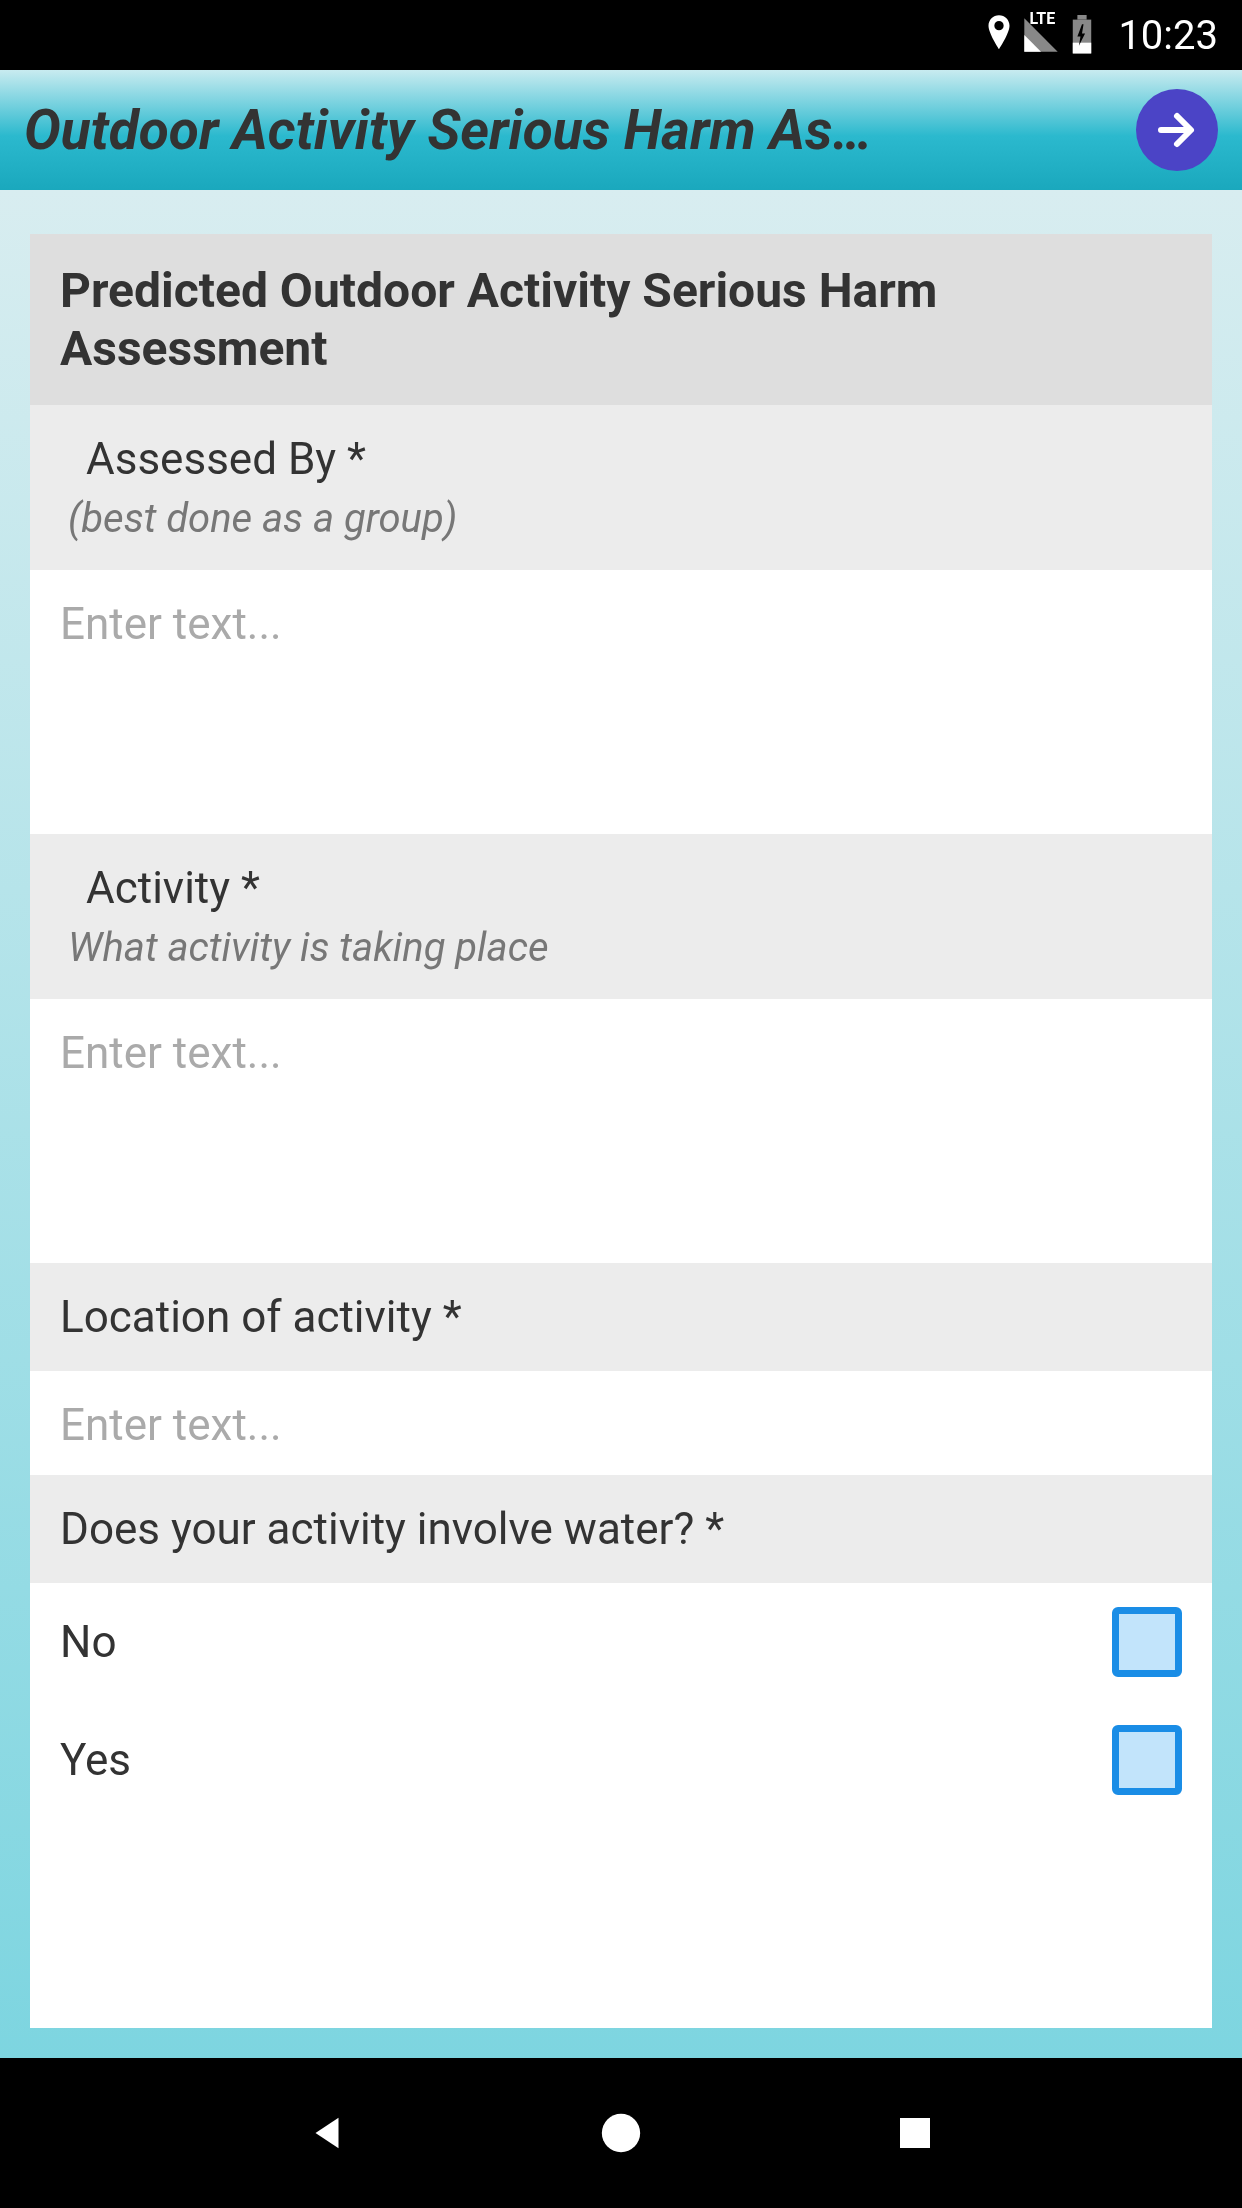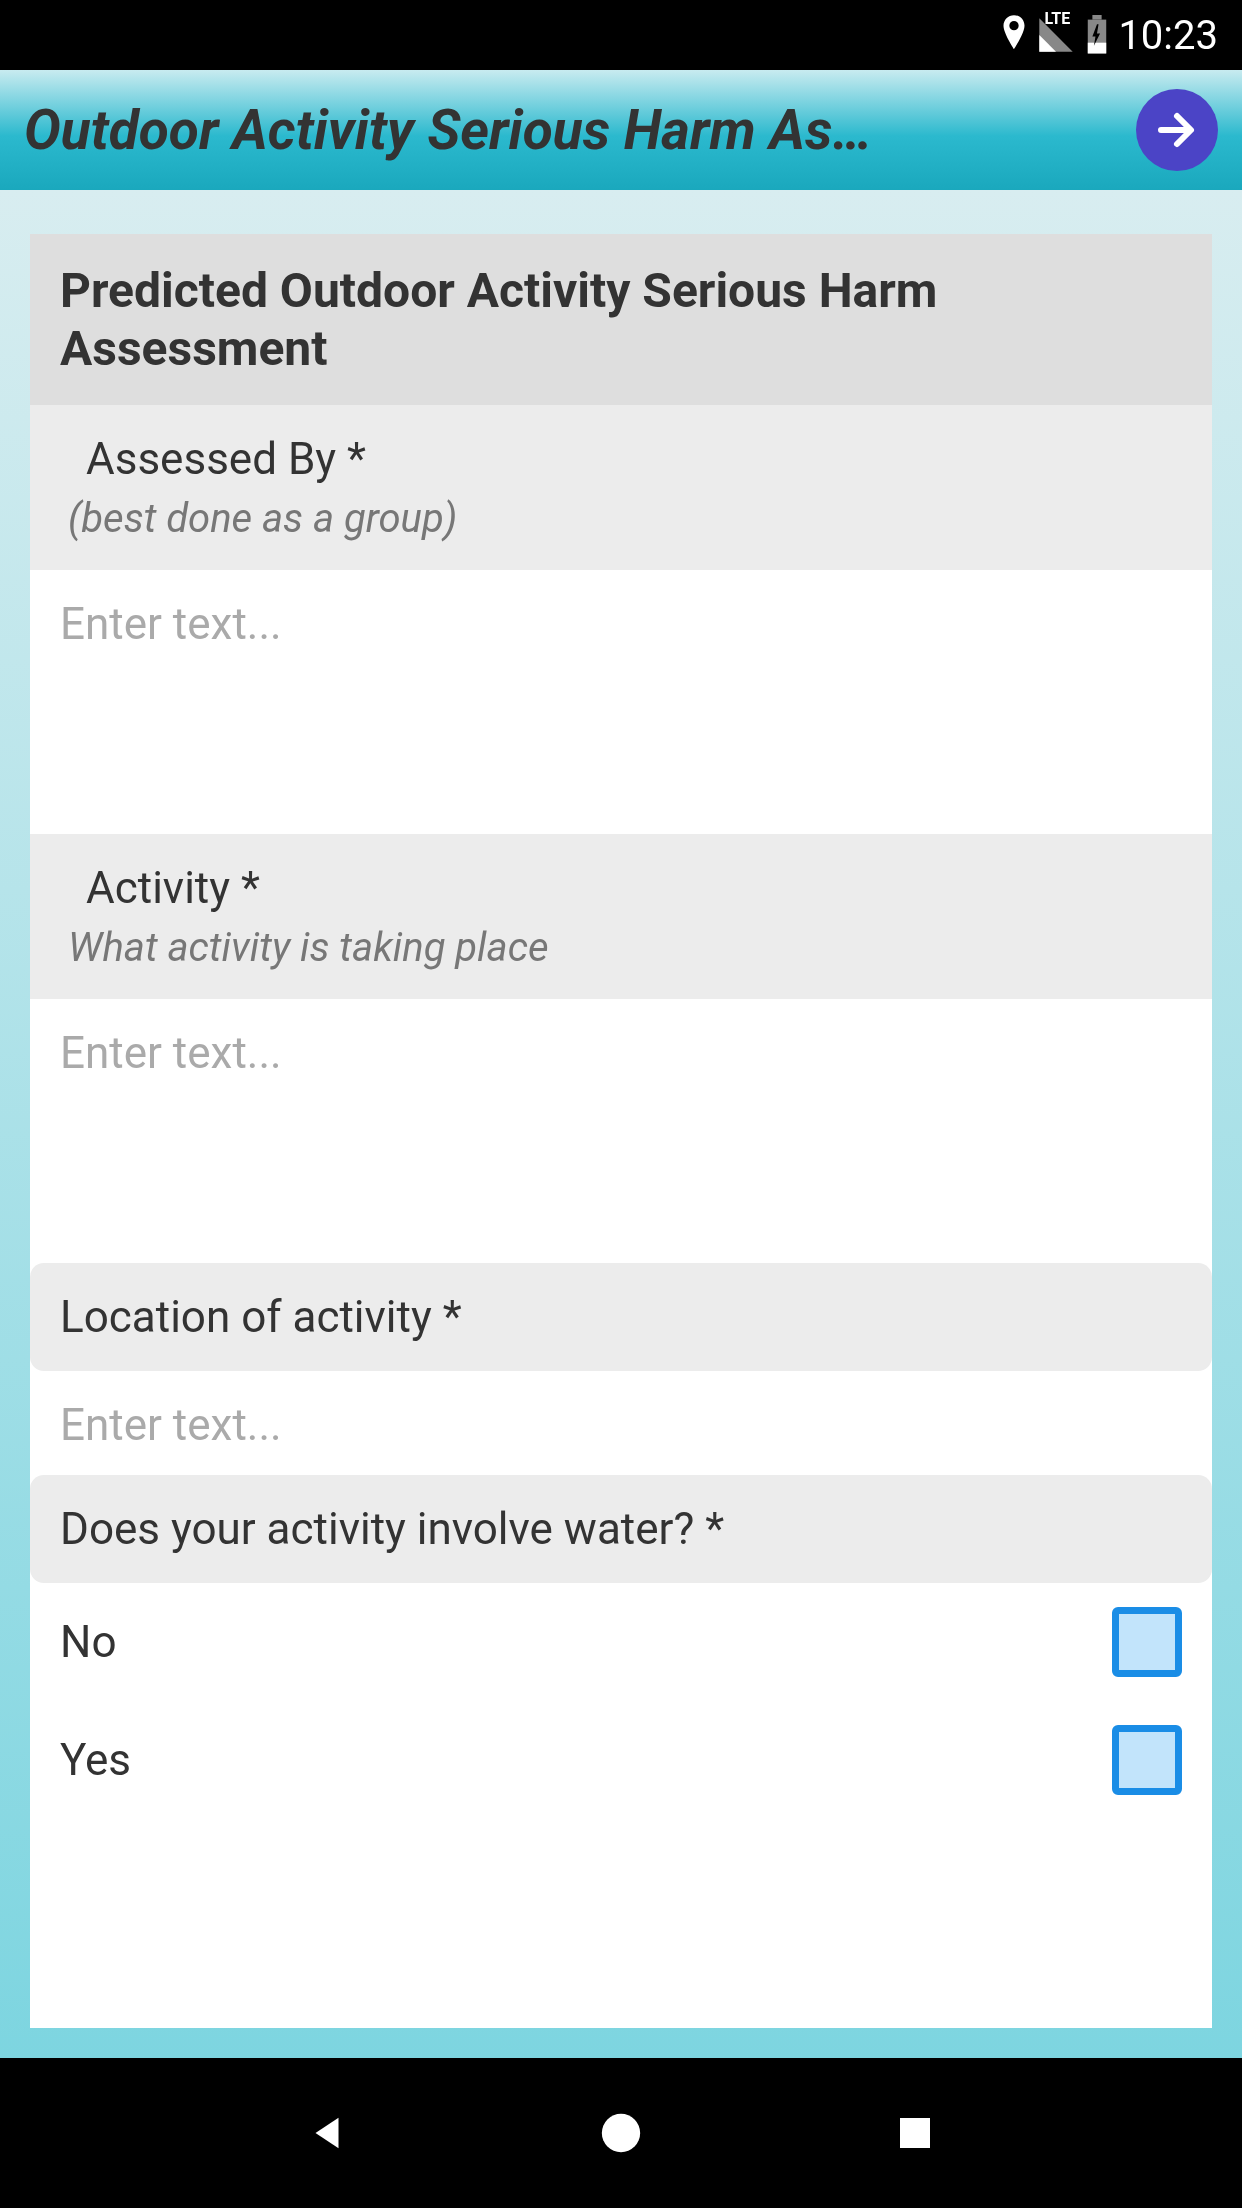--- a/index.html
+++ b/index.html
@@ -26,21 +26,21 @@
       display: flex;
       justify-content: flex-end;
       align-items: center;
       padding-right: 24px;
       gap: 8px;
     }
     .status-time {
       color: #fff;
       font-size: 40px;
       font-weight: 400;
-      margin-left: 0;
+      margin-left: 15px;
     }
     .status-icon {
       display: inline-flex;
       align-items: center;
     }
     .lte-label {
       color: #fff;
       font-size: 16px;
       font-weight: 700;
       position: absolute;
@@ -150,21 +150,20 @@
       background: #ececec;
       padding: 28px 30px;
       color: #333;
       font-size: 44px;
     }
     .field-single-label {
       background: #ececec;
       padding: 28px 30px;
       color: #333;
       font-size: 44px;
-      border-radius: 14px;
     }
     .option-row {
       background: #fff;
       display: flex;
       align-items: center;
       justify-content: space-between;
       padding: 24px 30px;
     }
     .option-label {
       color: #333;

